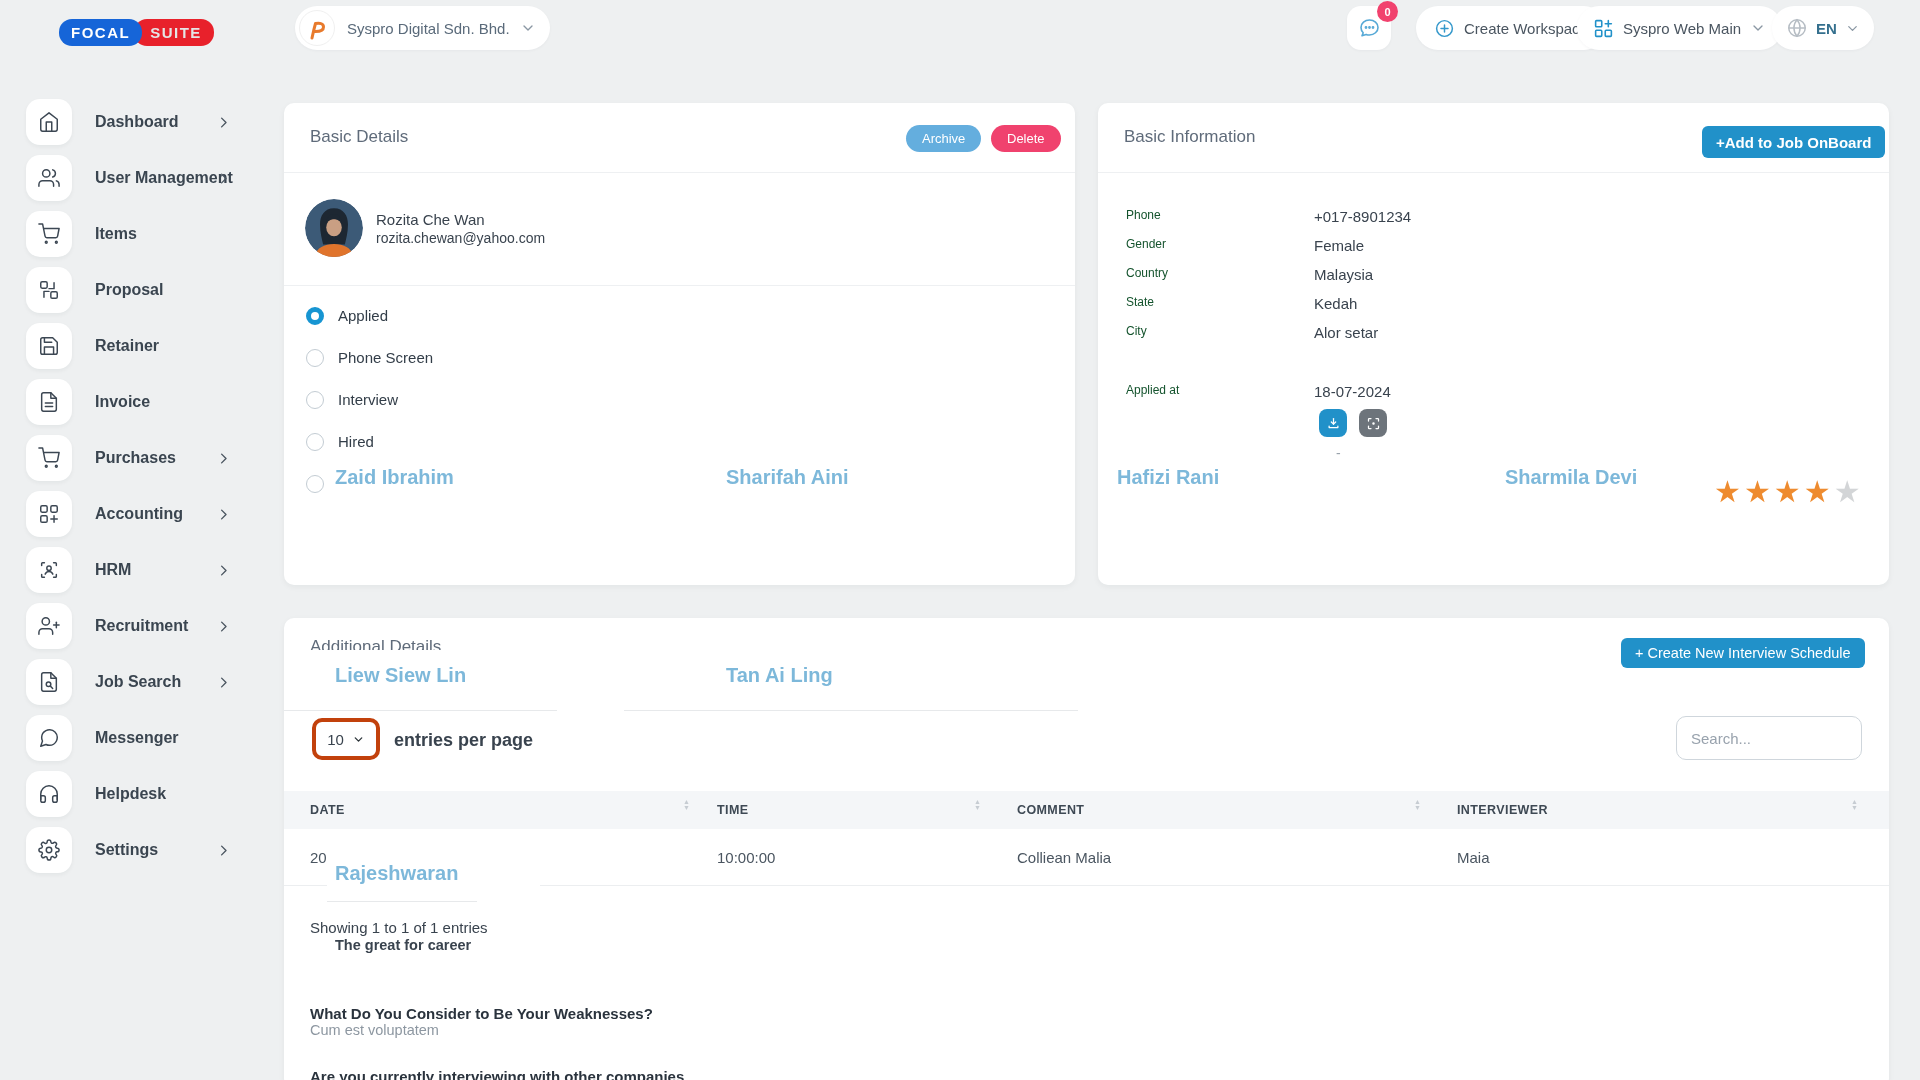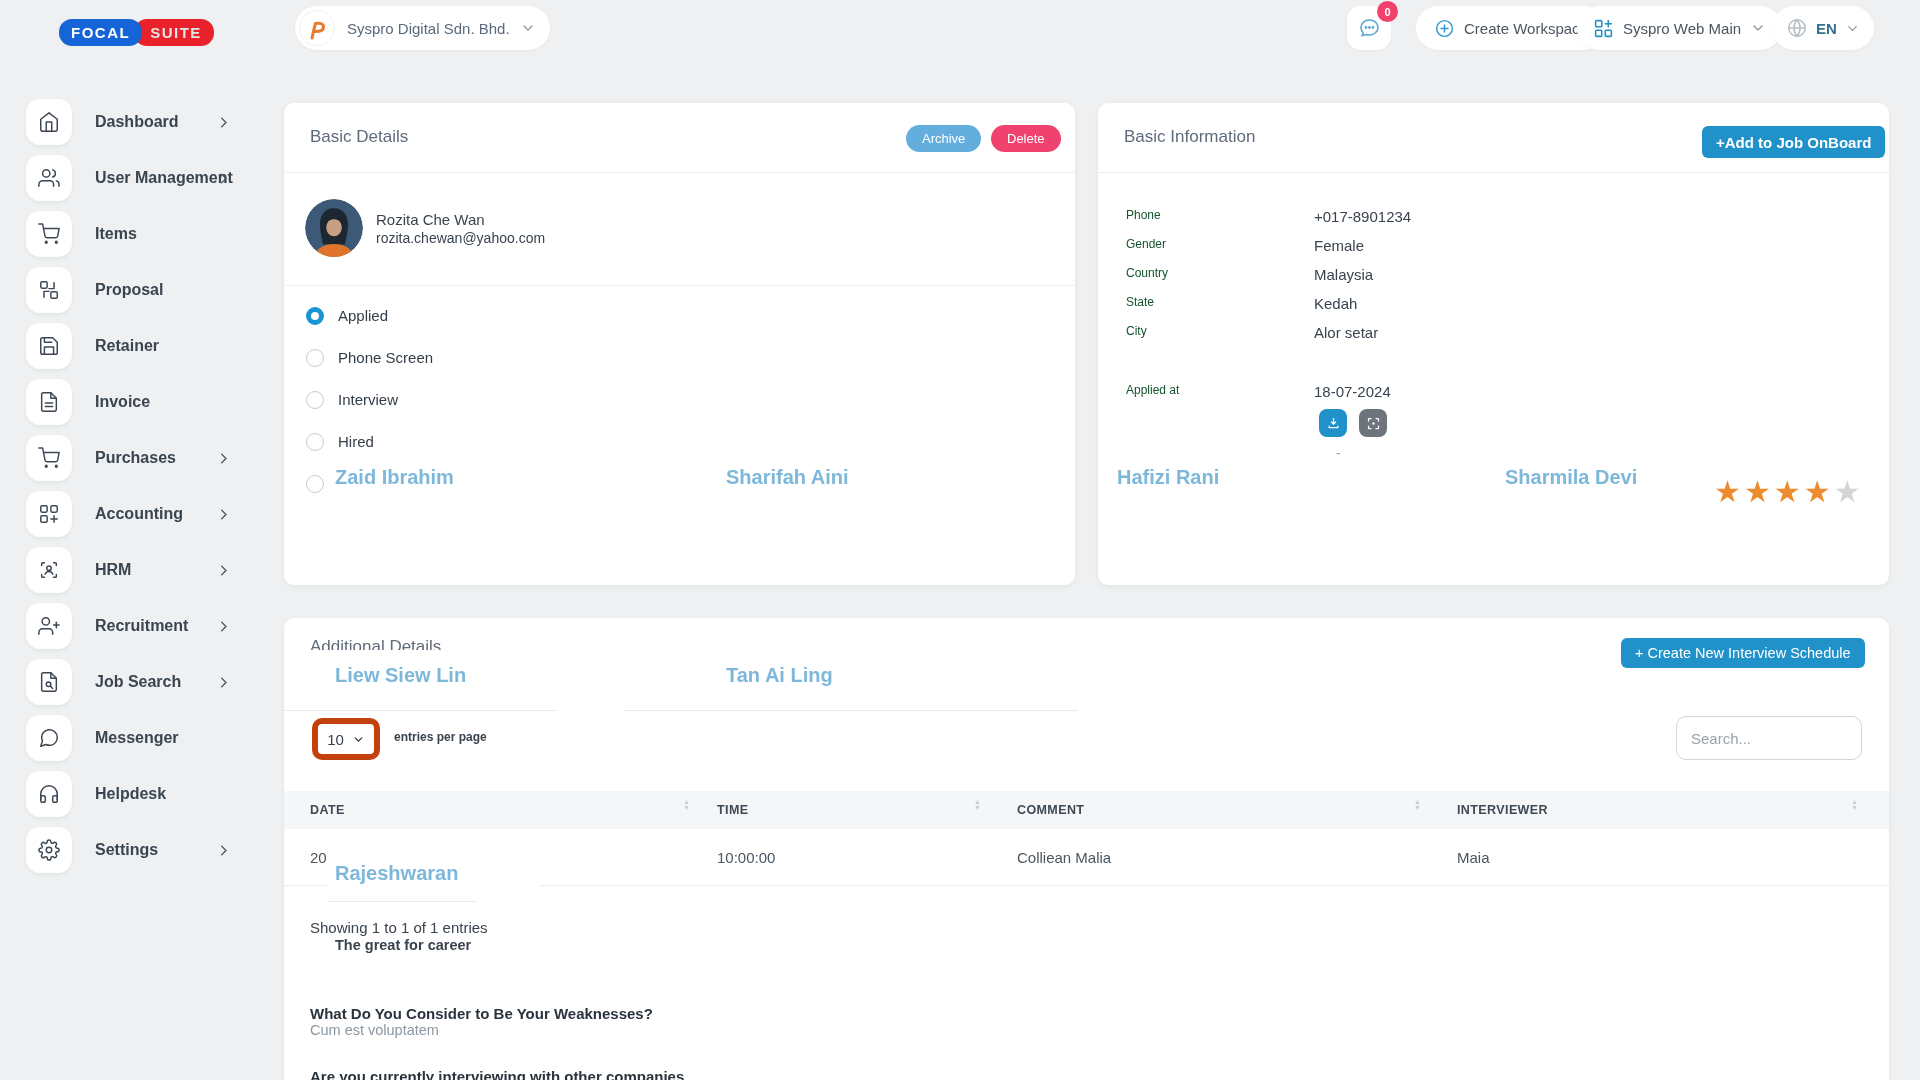--- a/index.html
+++ b/index.html
@@ -80,24 +80,24 @@
   .cv-expand { left:261px; background:#6d747b; }
   .cv-dash { position:absolute; left:238px; top:342px; font-size:14px; color:#9aa3ac; }
   .stars { position:absolute; left:616px; top:371px; font-size:30px; letter-spacing:3px; cursor:pointer; }
   .star { color:#ee8b2f; }
   .star.off { color:#d3d5d7; }
   .star::before { content:"★"; }
 
   
   .btn-schedule { position:absolute; left:1337px; top:20px; height:30px; padding:0 14px; border:none;
     background:#2191c9; color:#fff; font-size:14.5px; border-radius:6px; font-family:inherit; cursor:pointer; }
-  .entries-select { position:absolute; left:28px; top:100px; width:68px; height:42px; border:6px solid #c2410c;
+  .entries-select { position:absolute; left:28px; top:100px; width:68px; height:42px; border:4px solid #c2410c;
     border-radius:10px; display:flex; align-items:center; justify-content:center; gap:8px;
     font-size:15px; color:#39434e; background:#fff; cursor:pointer; }
-  .entries-label { position:absolute; left:110px; top:112px; font-size:12px; font-weight:600; color:#39434e; }
+  .entries-label { position:absolute; left:110px; top:112px; font-size:18px; font-weight:600; color:#39434e; }
   .search-input { position:absolute; left:1392px; top:98px; width:186px; height:44px; border:1px solid #cfd6dc;
     border-radius:10px; padding:0 14px; font-size:15px; color:#39434e; font-family:inherit; outline:none; }
   .search-input::placeholder { color:#98a2ad; }
   .thead { position:absolute; left:0; top:173px; width:100%; height:38px; background:#f4f6f8; }
   .th { position:absolute; top:12px; font-size:12.5px; font-weight:700; color:#3e4954; letter-spacing:.4px; }
   .sort { position:absolute; top:8px; display:flex; flex-direction:column; align-items:center;
     font-size:7px; line-height:6px; color:#c6ccd2; cursor:pointer; }
   .trow-cell { position:absolute; top:231px; font-size:15px; color:#4a5560; }
   .trow-border { position:absolute; left:0; right:0; top:267px; border-bottom:1px solid #eceef0; }
   .showing { position:absolute; left:26px; top:301px; font-size:15px; color:#39434e; }

